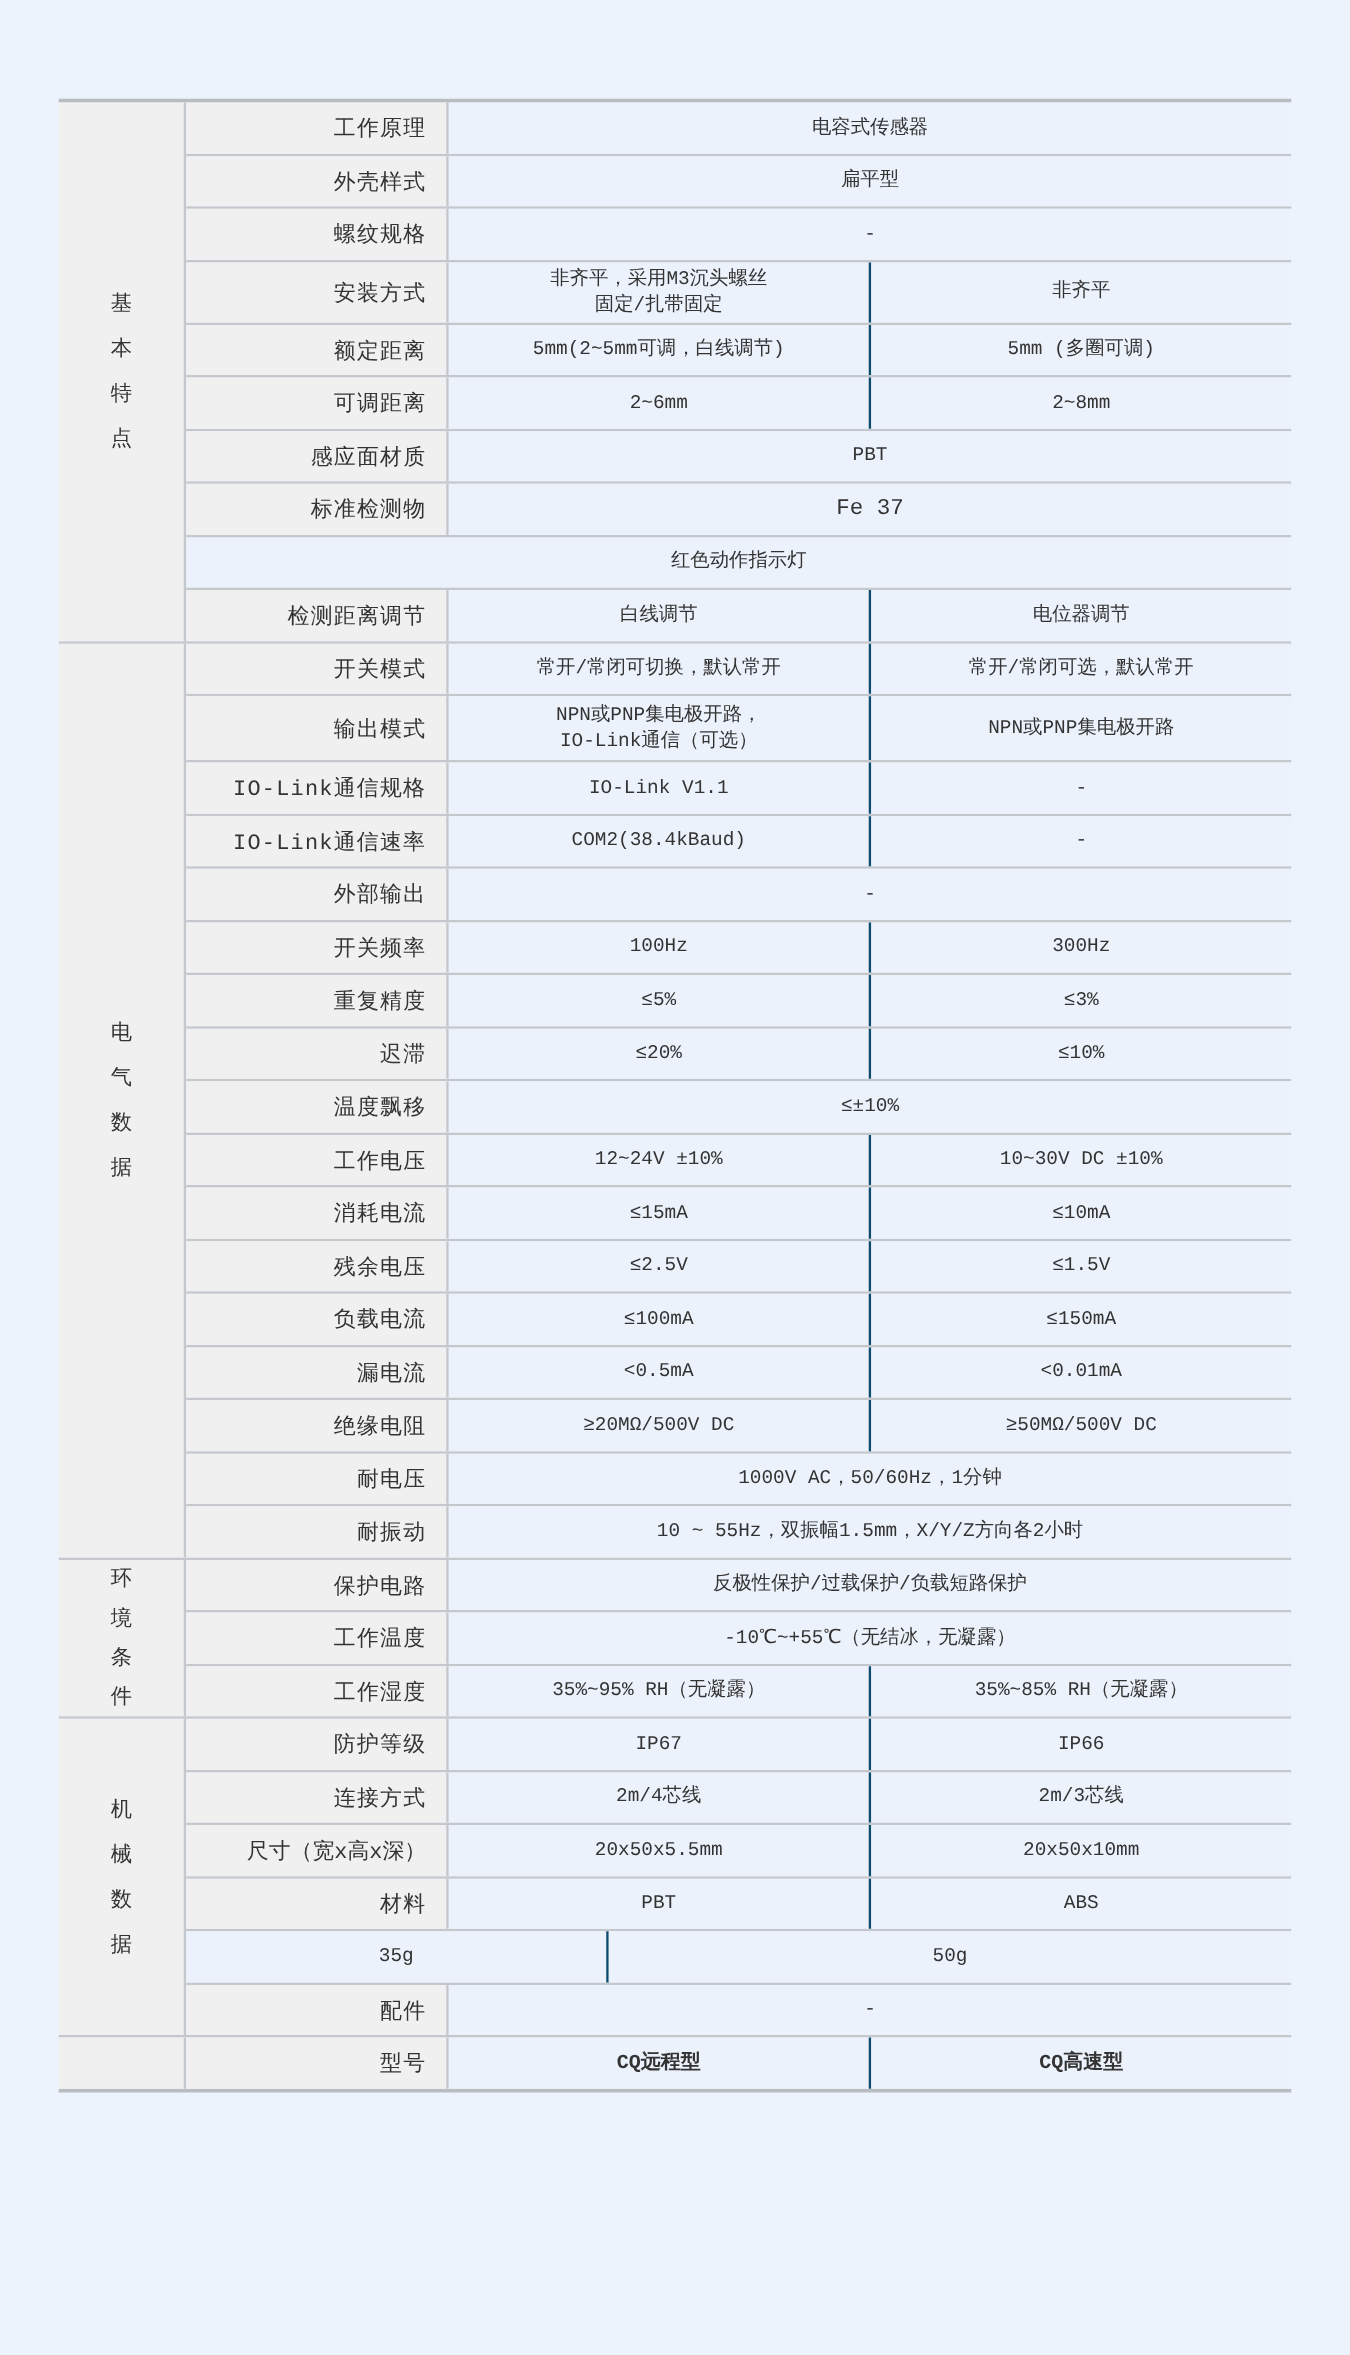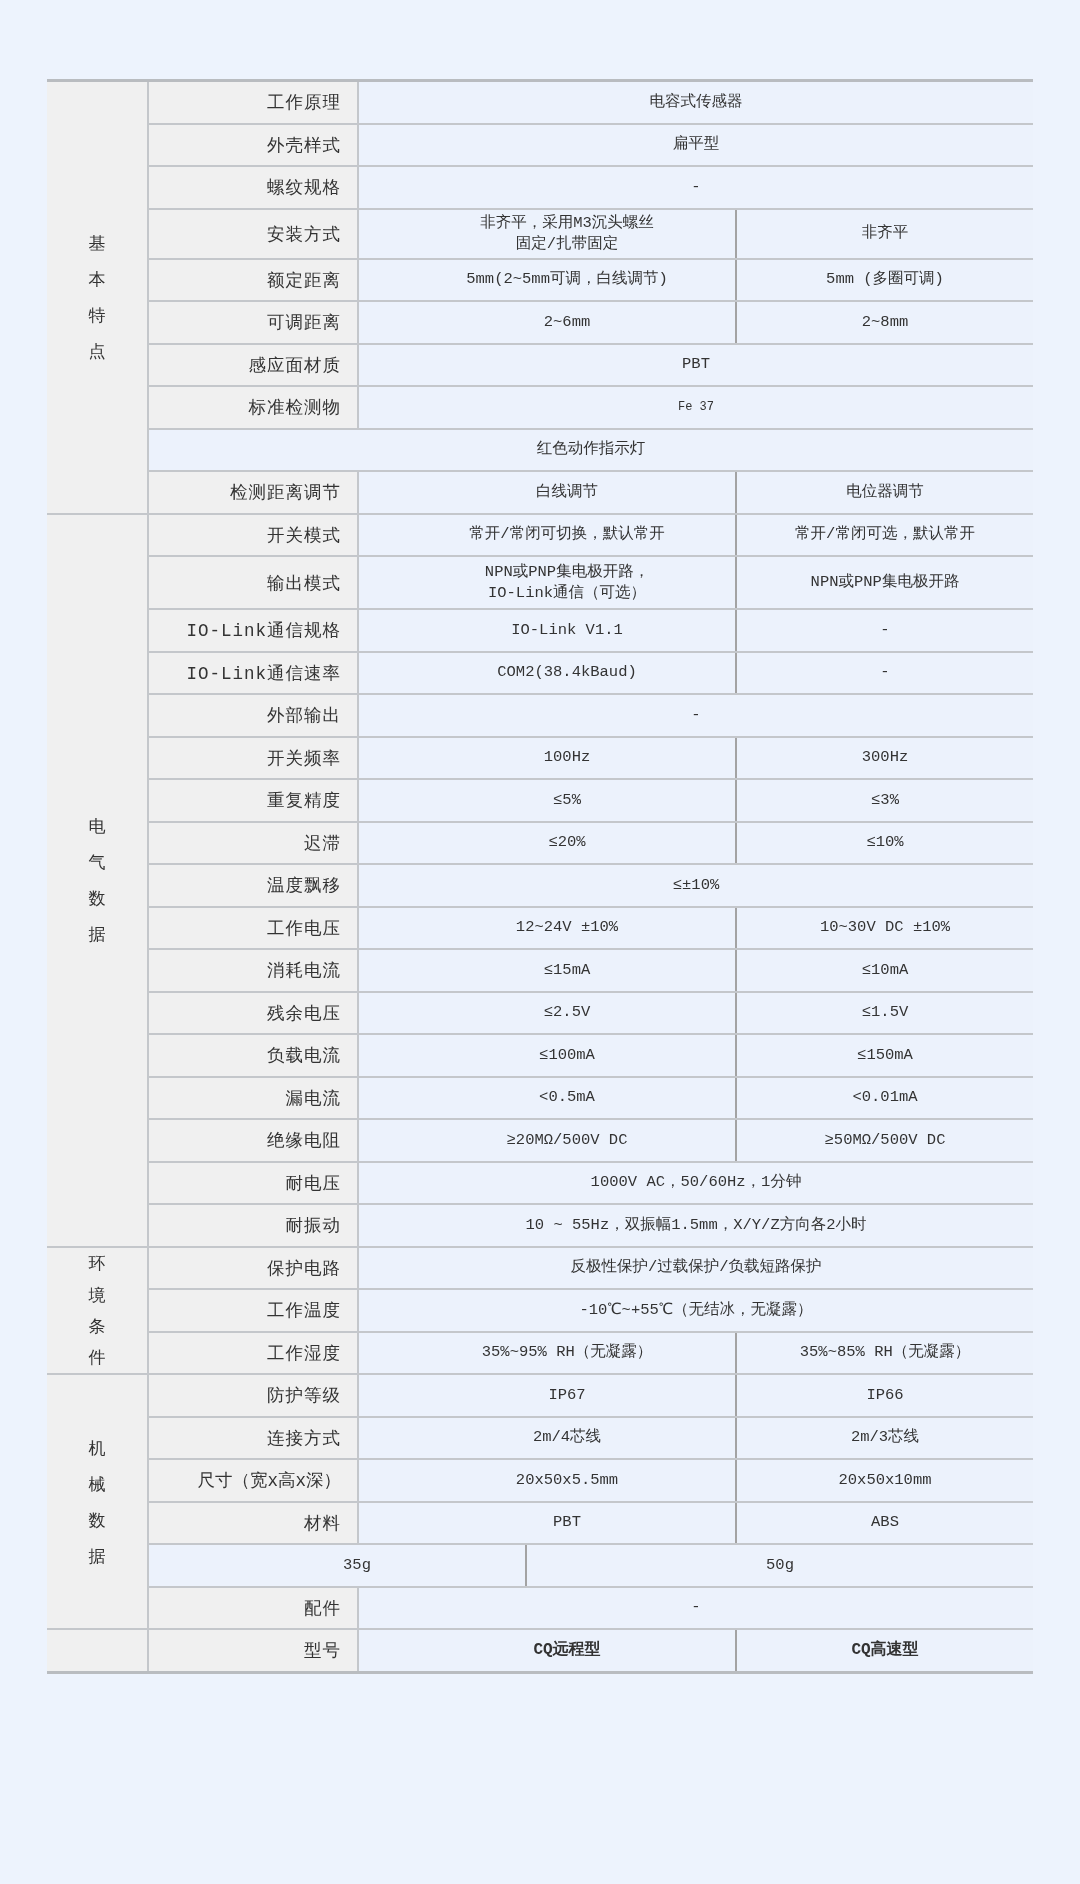--- a/index.html
+++ b/index.html
@@ -53,22 +53,22 @@
   }
   .val {
     flex: 1;
     background: #ecf2fc;
     display: flex; align-items: center; justify-content: center;
     text-align: center;
     font-size: 15.5px; color: #333;
     line-height: 21px;
     white-space: pre-line;
   }
-  .val.a { border-right: 2px solid #a3a3a3; flex: none; width: 336px; padding-left: 40px; }
-  .val.big { font-size: 12px; }
+  .val.a { border-right: 2px solid #0c4a6e; flex: none; width: 336px; }
+  .val.big { font-size: 18px; }
   .val.bold { font-weight: bold; font-size: 16px; }
 </style>
 </head>
 <body>
 
 <div class="spec-table">
 
   <div class="section">
     <div class="cat">
       <span>基</span>

